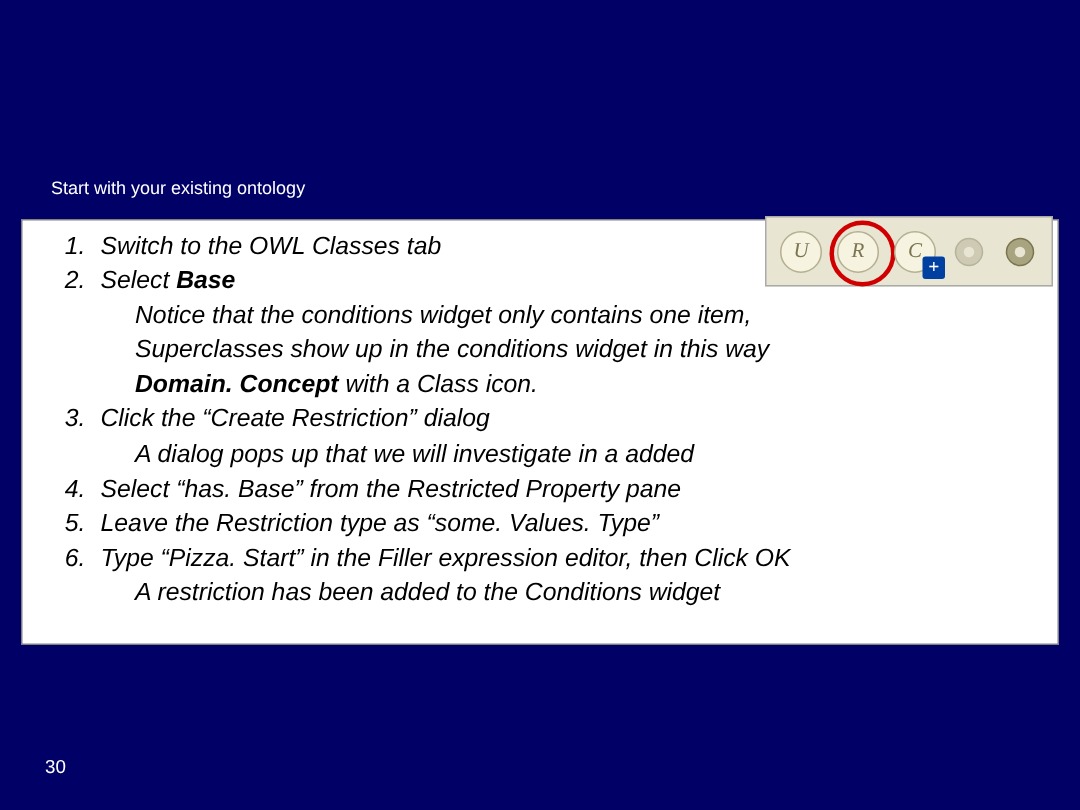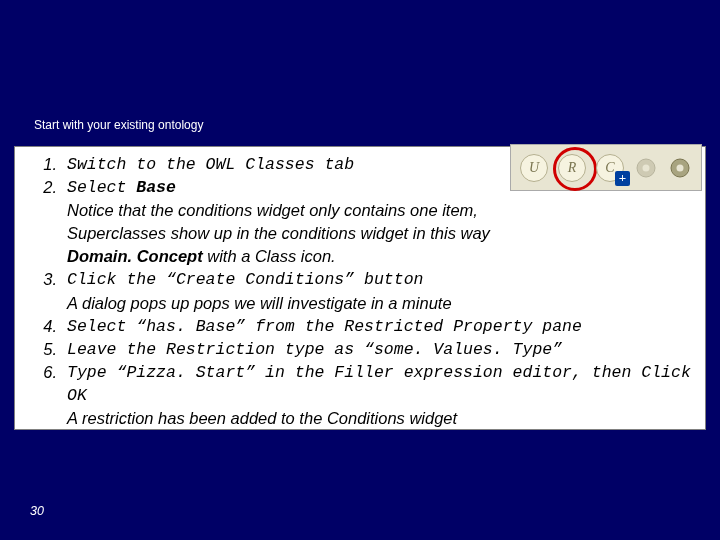--- a/index.html
+++ b/index.html
@@ -46,35 +46,33 @@
   .step-num {
     font-style: italic;
     font-weight: normal;
     width: 30px;
     flex: 0 0 30px;
     text-align: right;
     padding-right: 10px;
   }
   .step-body {
     flex: 1 1 auto;
-    font-family: Liberation Mono, monospace;
   }
   .step-note {
-    margin-left: 40px;
+    margin-left: 63px;
   }
   .b {
     font-weight: bold;
   }
   .page-num {
     position: absolute;
     bottom: 22px;
     left: 30px;
     color: #ffffff;
     font-size: 12.5px;
-    font-style: italic;
   }
   
   .toolbar {
     position: absolute;
     top: 144px;
     right: 18px;
     width: 192px;
     height: 47px;
     background: #e8e5d2;
     border: 1px solid #aaa;
@@ -151,23 +149,23 @@
       </div>
       <div class="step-row">
         <div class="step-num">2.</div>
         <div class="step-body">Select <span class="b">Base</span></div>
       </div>
       <div class="step-note">Notice that the conditions widget only contains one item,</div>
       <div class="step-note">Superclasses show up in the conditions widget in this way</div>
       <div class="step-note"><span class="b">Domain. Concept</span> with a Class icon.</div>
       <div class="step-row">
         <div class="step-num">3.</div>
-        <div class="step-body">Click the “Create Conditions” button</div>
-      </div>
-      <div class="step-note">A dialog pops up pops we will investigate in a minute</div>
+        <div class="step-body">Click the “Create Restriction” dialog</div>
+      </div>
+      <div class="step-note">A dialog pops up that we will investigate in a added</div>
       <div class="step-row">
         <div class="step-num">4.</div>
         <div class="step-body">Select “has. Base” from the Restricted Property pane</div>
       </div>
       <div class="step-row">
         <div class="step-num">5.</div>
         <div class="step-body">Leave the Restriction type as “some. Values. Type”</div>
       </div>
       <div class="step-row">
         <div class="step-num">6.</div>

